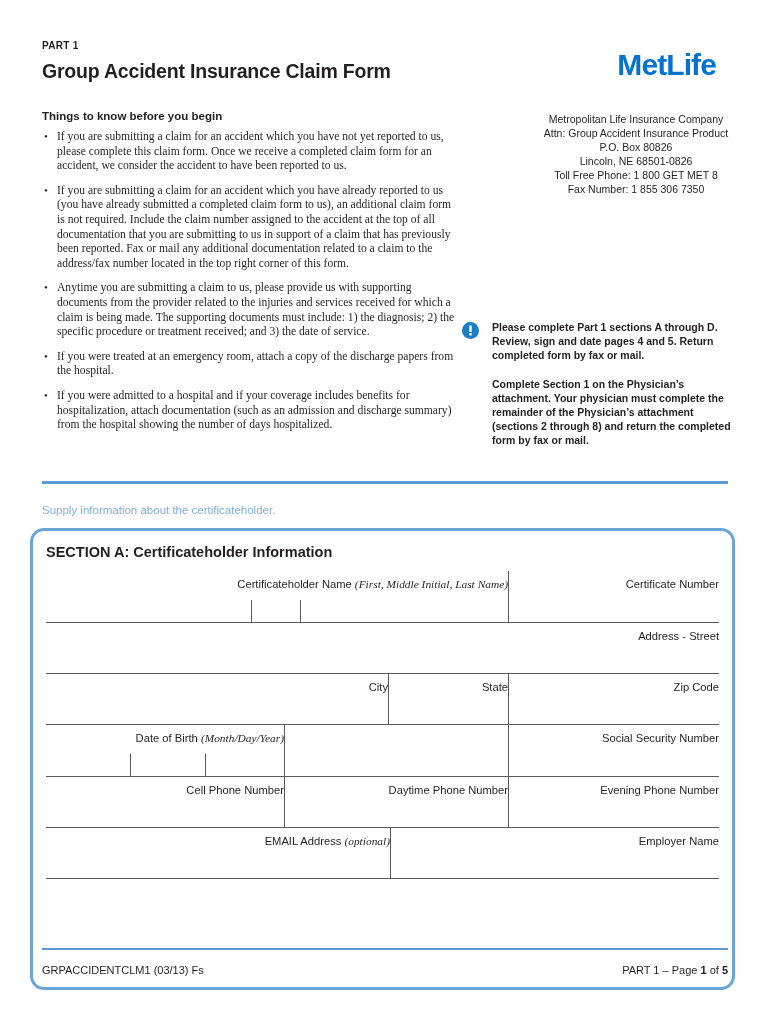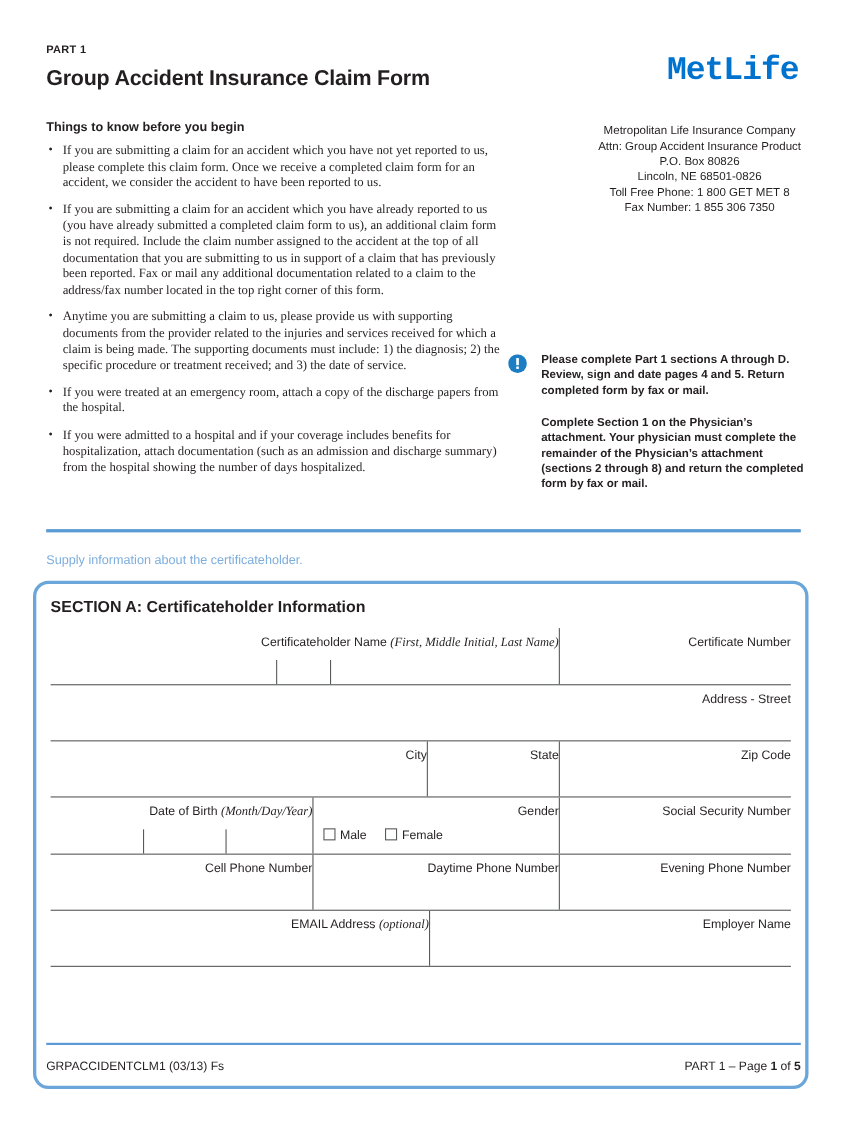--- a/index.html
+++ b/index.html
@@ -38,27 +38,27 @@
   }
   .doc-title {
     font-size: 19.5px;
     font-weight: bold;
     color: #231f20;
     margin: 0;
     letter-spacing: -0.2px;
   }
   .logo {
     position: absolute;
-    right: 2px;
+    right: 12px;
     top: 8px;
     font-size: 30px;
     font-weight: bold;
     color: #0073cf;
     letter-spacing: -0.9px;
-    font-family: Liberation Mono, monospace;
+    font-family: Liberation Sans, sans-serif;
   }
 
   
   .left-col {
     position: absolute;
     left: 42px;
     top: 110px;
     width: 415px;
   }
   .subhead {
@@ -328,27 +328,20 @@
         </div>
       </div>
 
       <div class="frow h52">
         <div class="fcell" style="left:0; width:238px;">
           <span class="flabel"><span>Date of Birth</span> <i>(Month/Day/Year)</i></span>
         </div>
         <div class="vdiv short" style="left:84px;"></div>
         <div class="vdiv short" style="left:159px;"></div>
         <div class="vdiv full" style="left:238px;"></div>
-        <div class="fcell" style="left:248px; width:214px;">
-          <span class="flabel">Gender</span>
-          <span class="cbgroup">
-            <span class="cb-item"><span class="cbox"></span><span>Male</span></span>
-            <span class="cb-item"><span class="cbox"></span><span>Female</span></span>
-          </span>
-        </div>
         <div class="vdiv full" style="left:462px;"></div>
         <div class="fcell" style="left:472px; right:0;">
           <span class="flabel">Social Security Number</span>
         </div>
       </div>
 
       <div class="frow h51">
         <div class="fcell" style="left:0; width:238px;">
           <span class="flabel">Cell Phone Number</span>
         </div>

